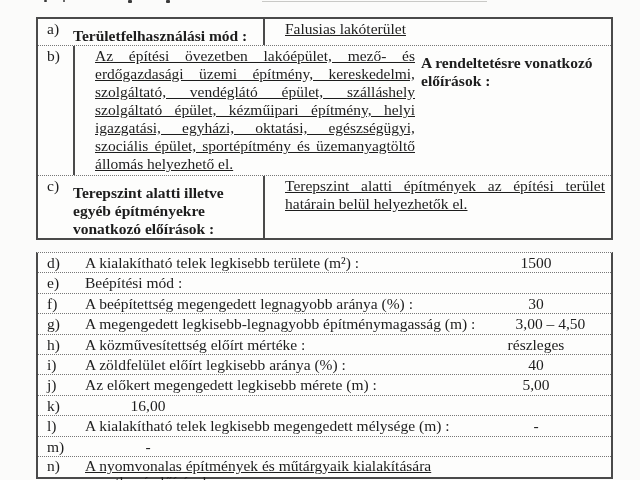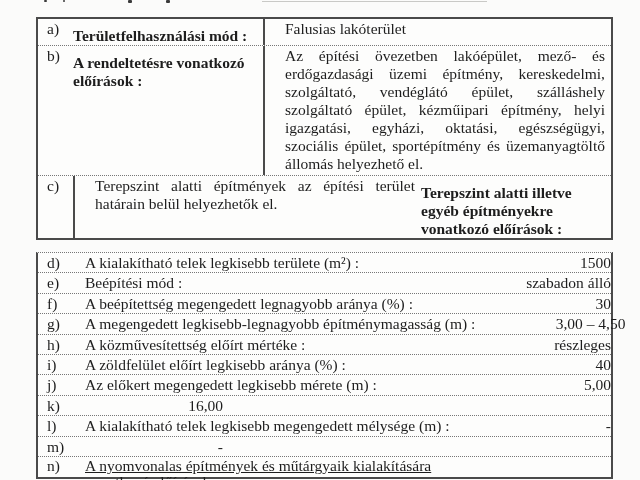--- a/index.html
+++ b/index.html
@@ -19,35 +19,35 @@
     font-size:15.5px;line-height:18px;
   }
   .t1-row{display:flex;}
   .t1-row + .t1-row{border-top:1px dotted #777;}
   .r-a{min-height:22px;}
   .r-b{min-height:128px;}
   .r-c{min-height:55px;}
   .cell{box-sizing:border-box;}
   .t1 .key{width:35px;padding:1px 0 0 9px;flex:0 0 35px;}
   .t1 .label{width:190px;flex:0 0 190px;padding:8px 4px 0 0;font-weight:bold;}
-  .t1 .value{flex:1;border-left:2px solid #4a4a4a;padding:1px 6px 2px 20px;}
+  .t1 .value{flex:1;border-left:2px solid #4a4a4a;padding:1px 6px 2px 20px;text-decoration:underline;}
   .just{text-align:justify;}
 
   
   .t2{
     position:absolute;left:36px;top:252px;width:577px;height:227px;box-sizing:border-box;
     border:2px solid #4a4a4a;border-top:1px dotted #777;background:#fdfdfc;
     display:flex;flex-direction:column;
     font-size:15.5px;line-height:19px;
   }
   .t2-row{display:flex;flex:0 0 19.4px;overflow:visible;}
   .t2-row + .t2-row{border-top:1px dotted #777;}
   .t2 .key{flex:0 0 35px;padding-left:9px;box-sizing:border-box;}
   .t2 .label{flex:1 1 auto;white-space:nowrap;overflow:visible;margin-left:12px;}
-  .t2 .value{flex:0 0 150px;text-align:right;}
+  .t2 .value{flex:0 0 150px;text-align:center;}
   .t2-row--tall{flex:1 1 auto;align-items:flex-end;line-height:16.5px;padding:1px 0 2px 0;}
   .t2-row--tall .label div{white-space:nowrap;text-decoration:underline;}
   .t2-row--tall .key{align-self:flex-start;}
 </style>
 </head>
 <body>
 
 <div class="frag" style="left:44px;top:0;width:3px;height:2px;"></div>
 <div class="frag" style="left:63px;top:0;width:2px;height:2px;"></div>
 <div class="frag" style="left:128px;top:0;width:4px;height:3px;"></div>
@@ -57,44 +57,43 @@
 <div class="t1">
 
   <div class="t1-row r-a">
     <div class="cell key">a)</div>
     <div class="cell label">Területfelhasználási mód :</div>
     <div class="cell value">Falusias lakóterület</div>
   </div>
 
   <div class="t1-row r-b">
     <div class="cell key">b)</div>
+    <div class="cell value just">Az építési övezetben lakóépület, mező- és erdőgazdasági üzemi építmény, kereskedelmi, szolgáltató, vendéglátó épület, szálláshely szolgáltató épület, kézműipari építmény, helyi igazgatási, egyházi, oktatási, egészségügyi, szociális épület, sportépítmény és üzemanyagtöltő állomás helyezhető el.</div>
     <div class="cell label">A rendeltetésre vonatkozó előírások :</div>
-    <div class="cell value just">Az építési övezetben lakóépület, mező- és erdőgazdasági üzemi építmény, kereskedelmi, szolgáltató, vendéglátó épület, szálláshely szolgáltató épület, kézműipari építmény, helyi igazgatási, egyházi, oktatási, egészségügyi, szociális épület, sportépítmény és üzemanyagtöltő állomás helyezhető el.</div>
   </div>
 
   <div class="t1-row r-c">
     <div class="cell key">c)</div>
+    <div class="cell label">Terepszint alatti illetve egyéb építményekre vonatkozó előírások :</div>
     <div class="cell value just">Terepszint alatti építmények az építési terület határain belül helyezhetők el.</div>
-    <div class="cell label">Terepszint alatti illetve egyéb építményekre vonatkozó előírások :</div>
   </div>
 
 </div>
 
 <div class="t2">
 
   <div class="t2-row">
     <div class="key">d)</div>
     <div class="label">A kialakítható telek legkisebb területe (m²) :</div>
     <div class="value">1500</div>
   </div>
 
   <div class="t2-row">
     <div class="key">e)</div>
     <div class="label">Beépítési mód :</div>
-    <div class="value">szabadon álló</div>
   </div>
 
   <div class="t2-row">
     <div class="key">f)</div>
     <div class="label">A beépítettség megengedett legnagyobb aránya (%) :</div>
     <div class="value">30</div>
   </div>
 
   <div class="t2-row">
     <div class="key">g)</div>

